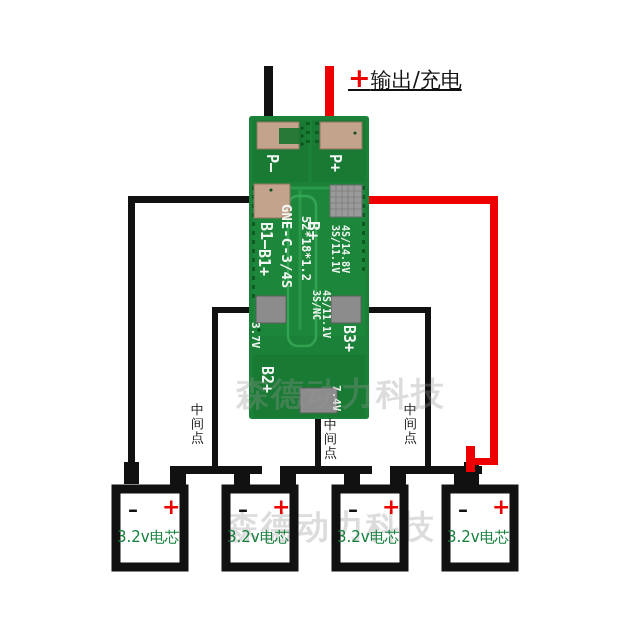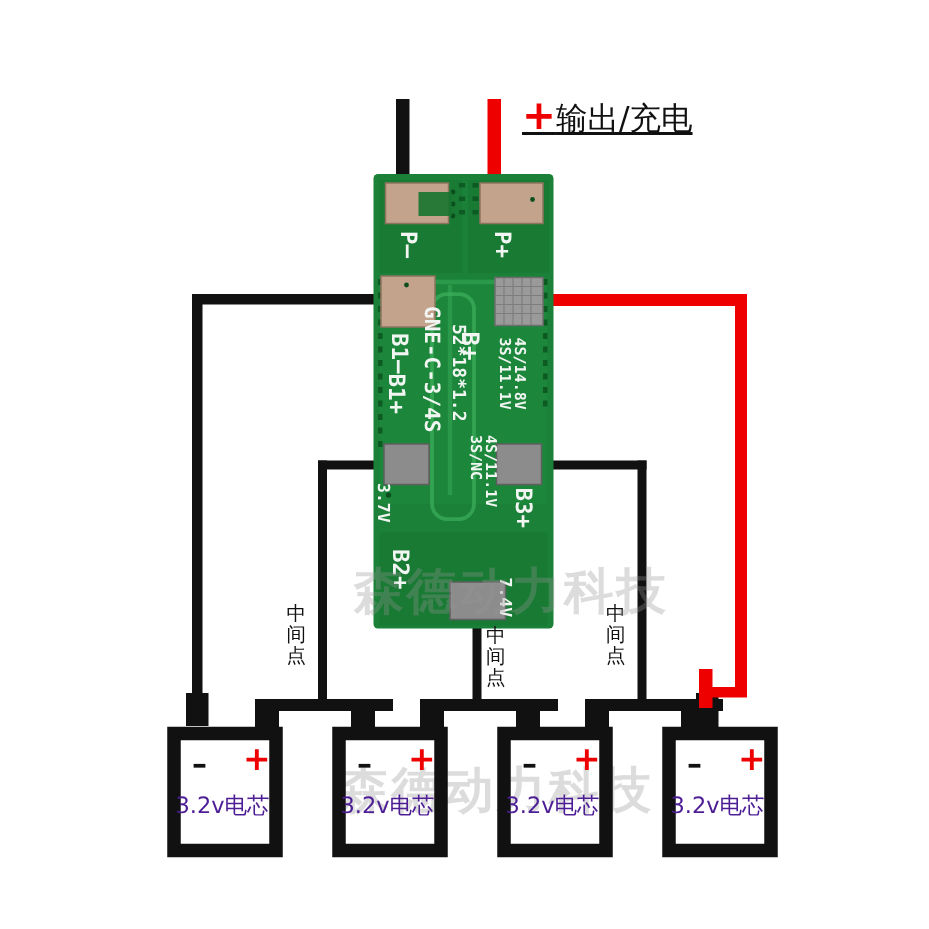--- a/index.html
+++ b/index.html
@@ -29,21 +29,21 @@
     font-size:13px;
     line-height:14px;
     color:#111;
     text-align:left;
     font-family:"DejaVu Sans","Liberation Sans",sans-serif;
     letter-spacing:0;
   }
   .cell-text{
     position:absolute;
     font-size:15px;
-    color:#4c1d95;
+    color:#15803d;
     white-space:nowrap;
     font-family:"DejaVu Sans","Liberation Sans",sans-serif;
   }
   .cell-minus{
     position:absolute;
     color:#111;
     font-size:20px;
     font-weight:bold;
     font-family:"DejaVu Sans","Liberation Sans",sans-serif;
     line-height:10px;

